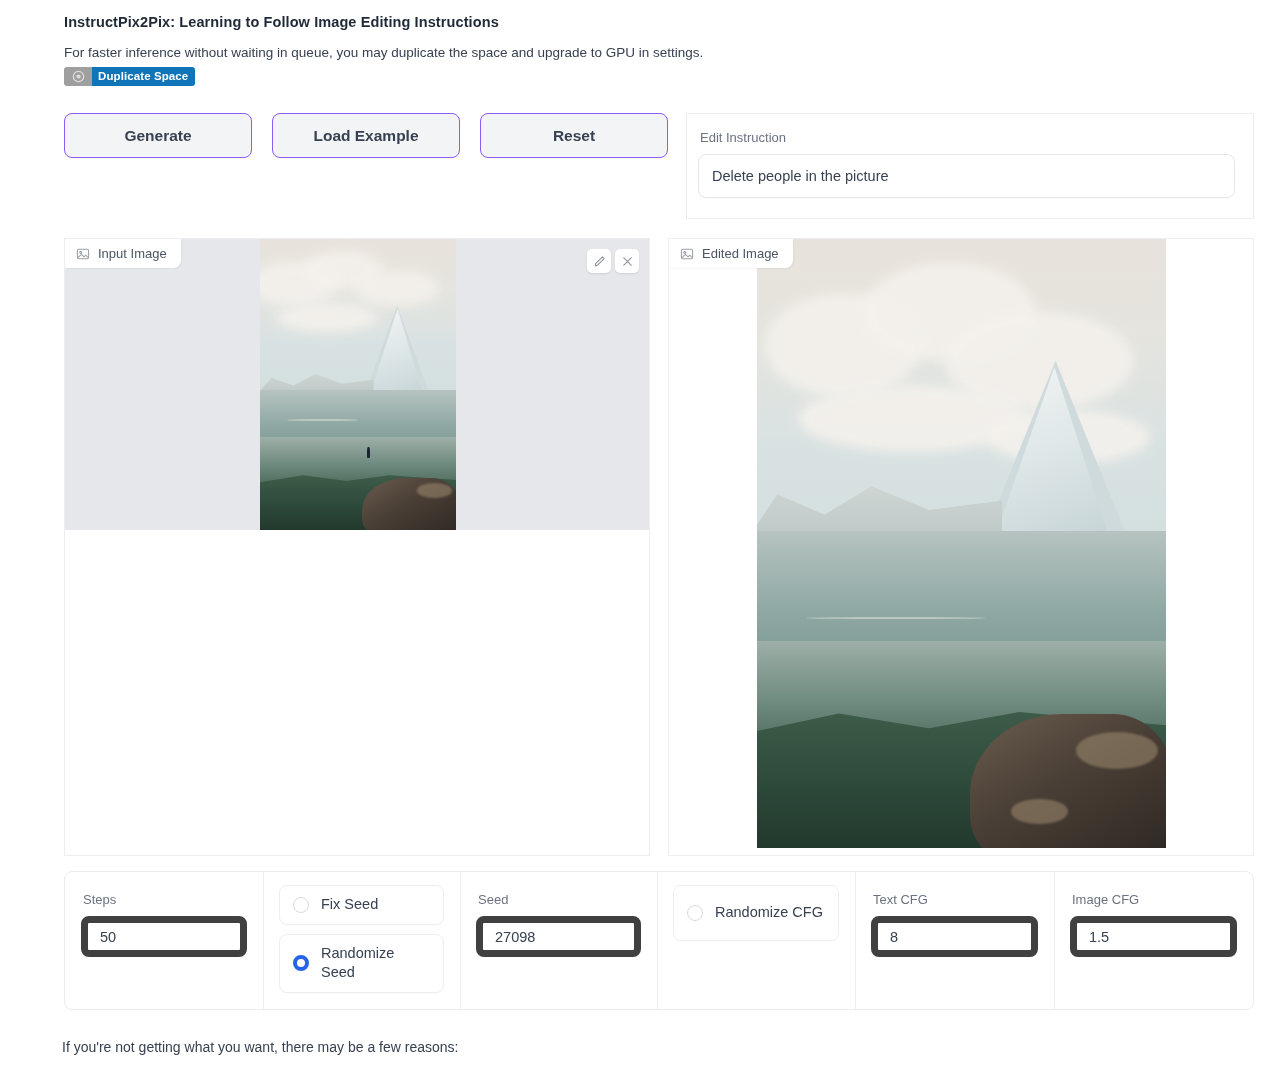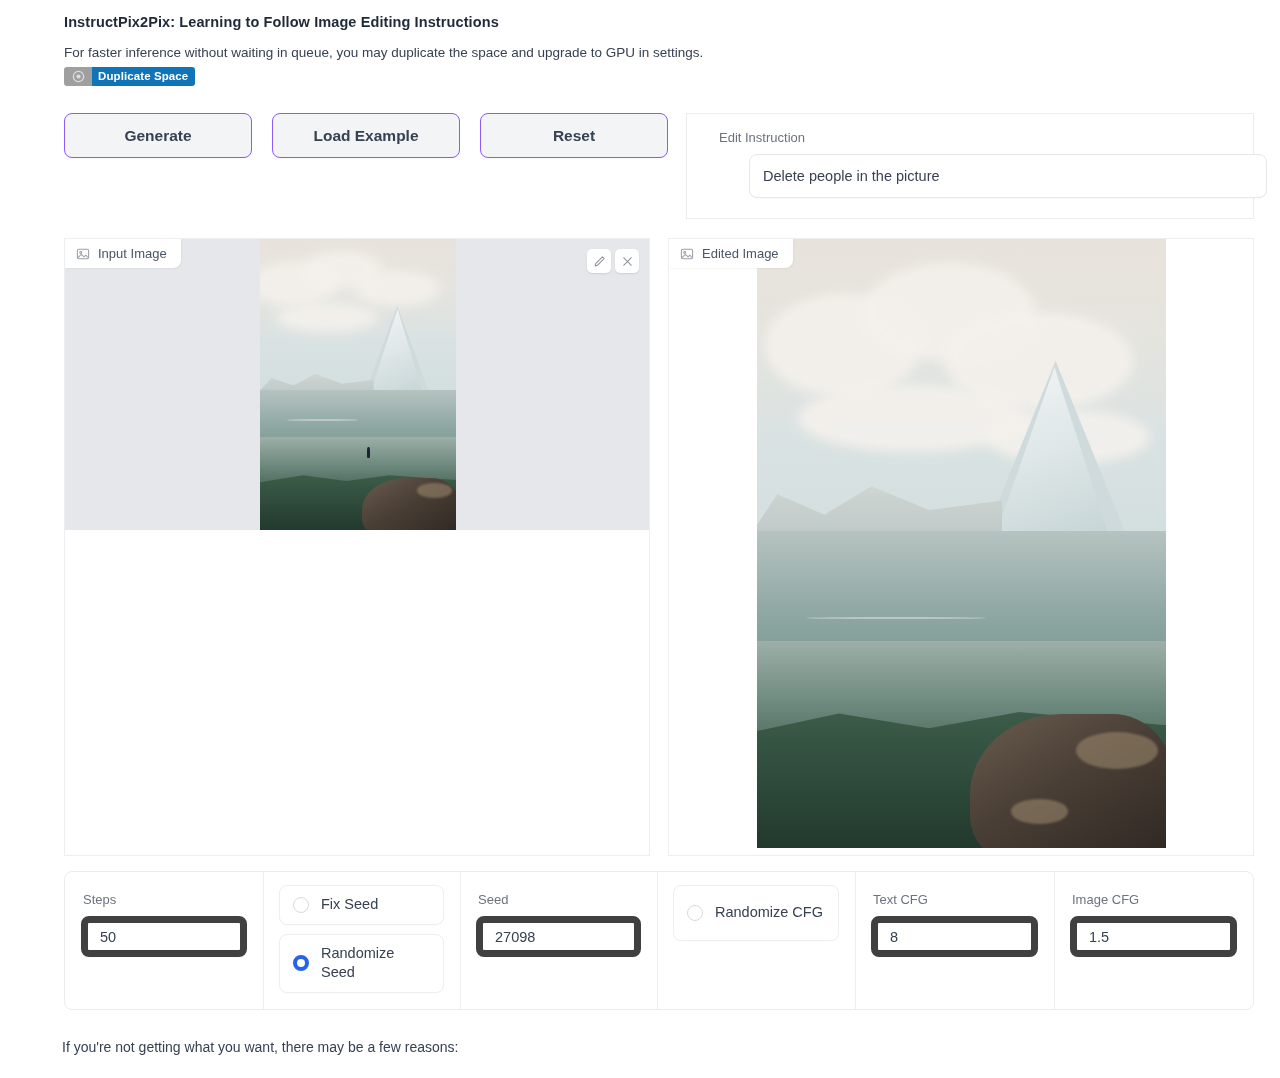--- a/index.html
+++ b/index.html
@@ -47,40 +47,39 @@
     font-size: 15.5px; font-weight: 700; color: #374151;
     display: flex; align-items: center; justify-content: center;
     font-family: "Liberation Sans", sans-serif;
     box-shadow: 0 1px 2px rgba(0,0,0,0.035);
     cursor: pointer;
   }
   .instr-panel {
     position: absolute; left: 622px; top: 0; width: 568px; height: 106px;
     border: 1px solid #ececf0; border-top: none; border-bottom: none;
     background: #fff;
-    padding: 17px 18px 0 30px;
+    padding: 17px 18px 0 11px;
   }
   .instr-panel::before {
     content: ""; position: absolute; left: 0; top: 0; right: 0; height: 1px;
     background: #eceef1;
   }
   .instr-panel::after {
     content: ""; position: absolute; left: 0; bottom: 0; right: 0; height: 1px;
     background: #eceef1;
   }
   .field-label {
     font-size: 13px; color: #6b7280; margin: 0 0 9px 2px; font-weight: 400;
   }
   .textbox {
     width: 100%; height: 44px;
     border: 1px solid #e6e7eb; border-radius: 8px; background: #fff;
     display: flex; align-items: center; padding: 0 13px;
     font-size: 14.5px; color: #374151;
     box-shadow: 0 1px 1px rgba(0,0,0,0.02);
-    margin-left: 32px;
   }
 
   
   .imgrow { position: absolute; left: 64px; top: 238px; width: 1190px; height: 618px; }
   .img-panel {
     position: absolute; top: 0; height: 618px;
     background: #ffffff;
     border: 1px solid #eceef1; border-radius: 0;
     overflow: hidden;
   }

